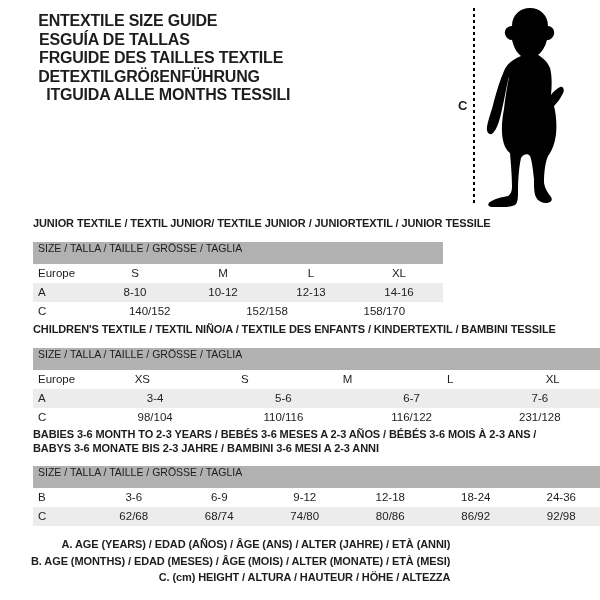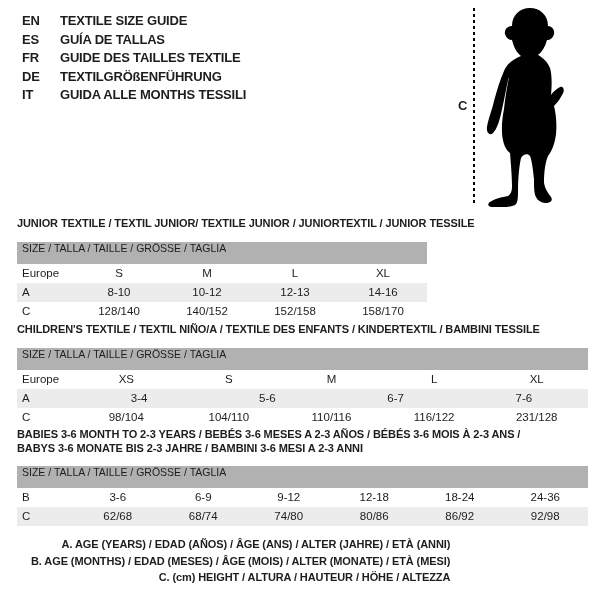--- a/index.html
+++ b/index.html
@@ -14,34 +14,34 @@
     font-family:"Liberation Sans", sans-serif;
     background:#fff;
     color:var(--text);
     position:relative;
     overflow:hidden;
   }
   .page{position:absolute;inset:0;background:#fff;}
 
   
   .lang-block{position:absolute;left:22px;top:12px;}
-  .lang-row{display:flex;font-weight:bold;font-size:13px;line-height:18.5px;letter-spacing:-0.2px;}
+  .lang-row{display:flex;font-weight:bold;font-size:16px;line-height:18.5px;letter-spacing:-0.2px;text-align:right;}
   .lang-code{width:38px;flex:0 0 38px;}
 
   
   .figure{position:absolute;left:440px;top:0;width:160px;height:215px;}
   .c-label{position:absolute;left:18px;top:98px;font-weight:bold;font-size:13px;}
   .dashed-line{
     position:absolute;left:33px;top:8px;width:2px;height:198px;
     background:repeating-linear-gradient(to bottom, var(--sil) 0 3px, transparent 3px 6px);
   }
   .toddler{position:absolute;left:44px;top:7px;}
 
   
-  .tbl{position:absolute;left:17px;}
+  .tbl{position:absolute;left:33px;}
   .tbl-title{font-weight:bold;font-size:11px;letter-spacing:-0.1px;line-height:14px;white-space:nowrap;}
   .tbl-bar{
     background:var(--bar);height:22px;line-height:13px;
     font-size:10.5px;padding-left:5px;margin-top:12px;white-space:nowrap;
   }
   .trow{display:flex;height:19px;line-height:19px;font-size:11.5px;}
   .trow.shade{background:var(--shade);}
   .c0{flex:0 0 58px;padding-left:5px;text-align:left;}
   .cd{flex:1;text-align:center;}
 
@@ -141,21 +141,20 @@
     </div>
     <div class="trow shade">
       <span class="c0">A</span>
       <span class="cd">8-10</span>
       <span class="cd">10-12</span>
       <span class="cd">12-13</span>
       <span class="cd">14-16</span>
     </div>
     <div class="trow">
       <span class="c0">C</span>
-      <span class="cd">128/140</span>
       <span class="cd">140/152</span>
       <span class="cd">152/158</span>
       <span class="cd">158/170</span>
     </div>
   </section>
 
   <section class="tbl t2">
     <div class="tbl-title">CHILDREN'S TEXTILE / TEXTIL NIÑO/A / TEXTILE DES ENFANTS / KINDERTEXTIL / BAMBINI TESSILE</div>
     <div class="tbl-bar">SIZE / TALLA / TAILLE / GRÖSSE / TAGLIA</div>
     <div class="trow">
@@ -169,21 +168,20 @@
     <div class="trow shade">
       <span class="c0">A</span>
       <span class="cd">3-4</span>
       <span class="cd">5-6</span>
       <span class="cd">6-7</span>
       <span class="cd">7-6</span>
     </div>
     <div class="trow">
       <span class="c0">C</span>
       <span class="cd">98/104</span>
-      <span class="cd">104/110</span>
       <span class="cd">110/116</span>
       <span class="cd">116/122</span>
       <span class="cd">231/128</span>
     </div>
   </section>
 
   <section class="tbl t3">
     <div class="tbl-title">BABIES 3-6 MONTH TO 2-3 YEARS / BEBÉS 3-6 MESES A 2-3 AÑOS / BÉBÉS 3-6 MOIS À 2-3 ANS /</div>
     <div class="tbl-title">BABYS 3-6 MONATE BIS 2-3 JAHRE / BAMBINI 3-6 MESI A 2-3 ANNI</div>
     <div class="tbl-bar">SIZE / TALLA / TAILLE / GRÖSSE / TAGLIA</div>

